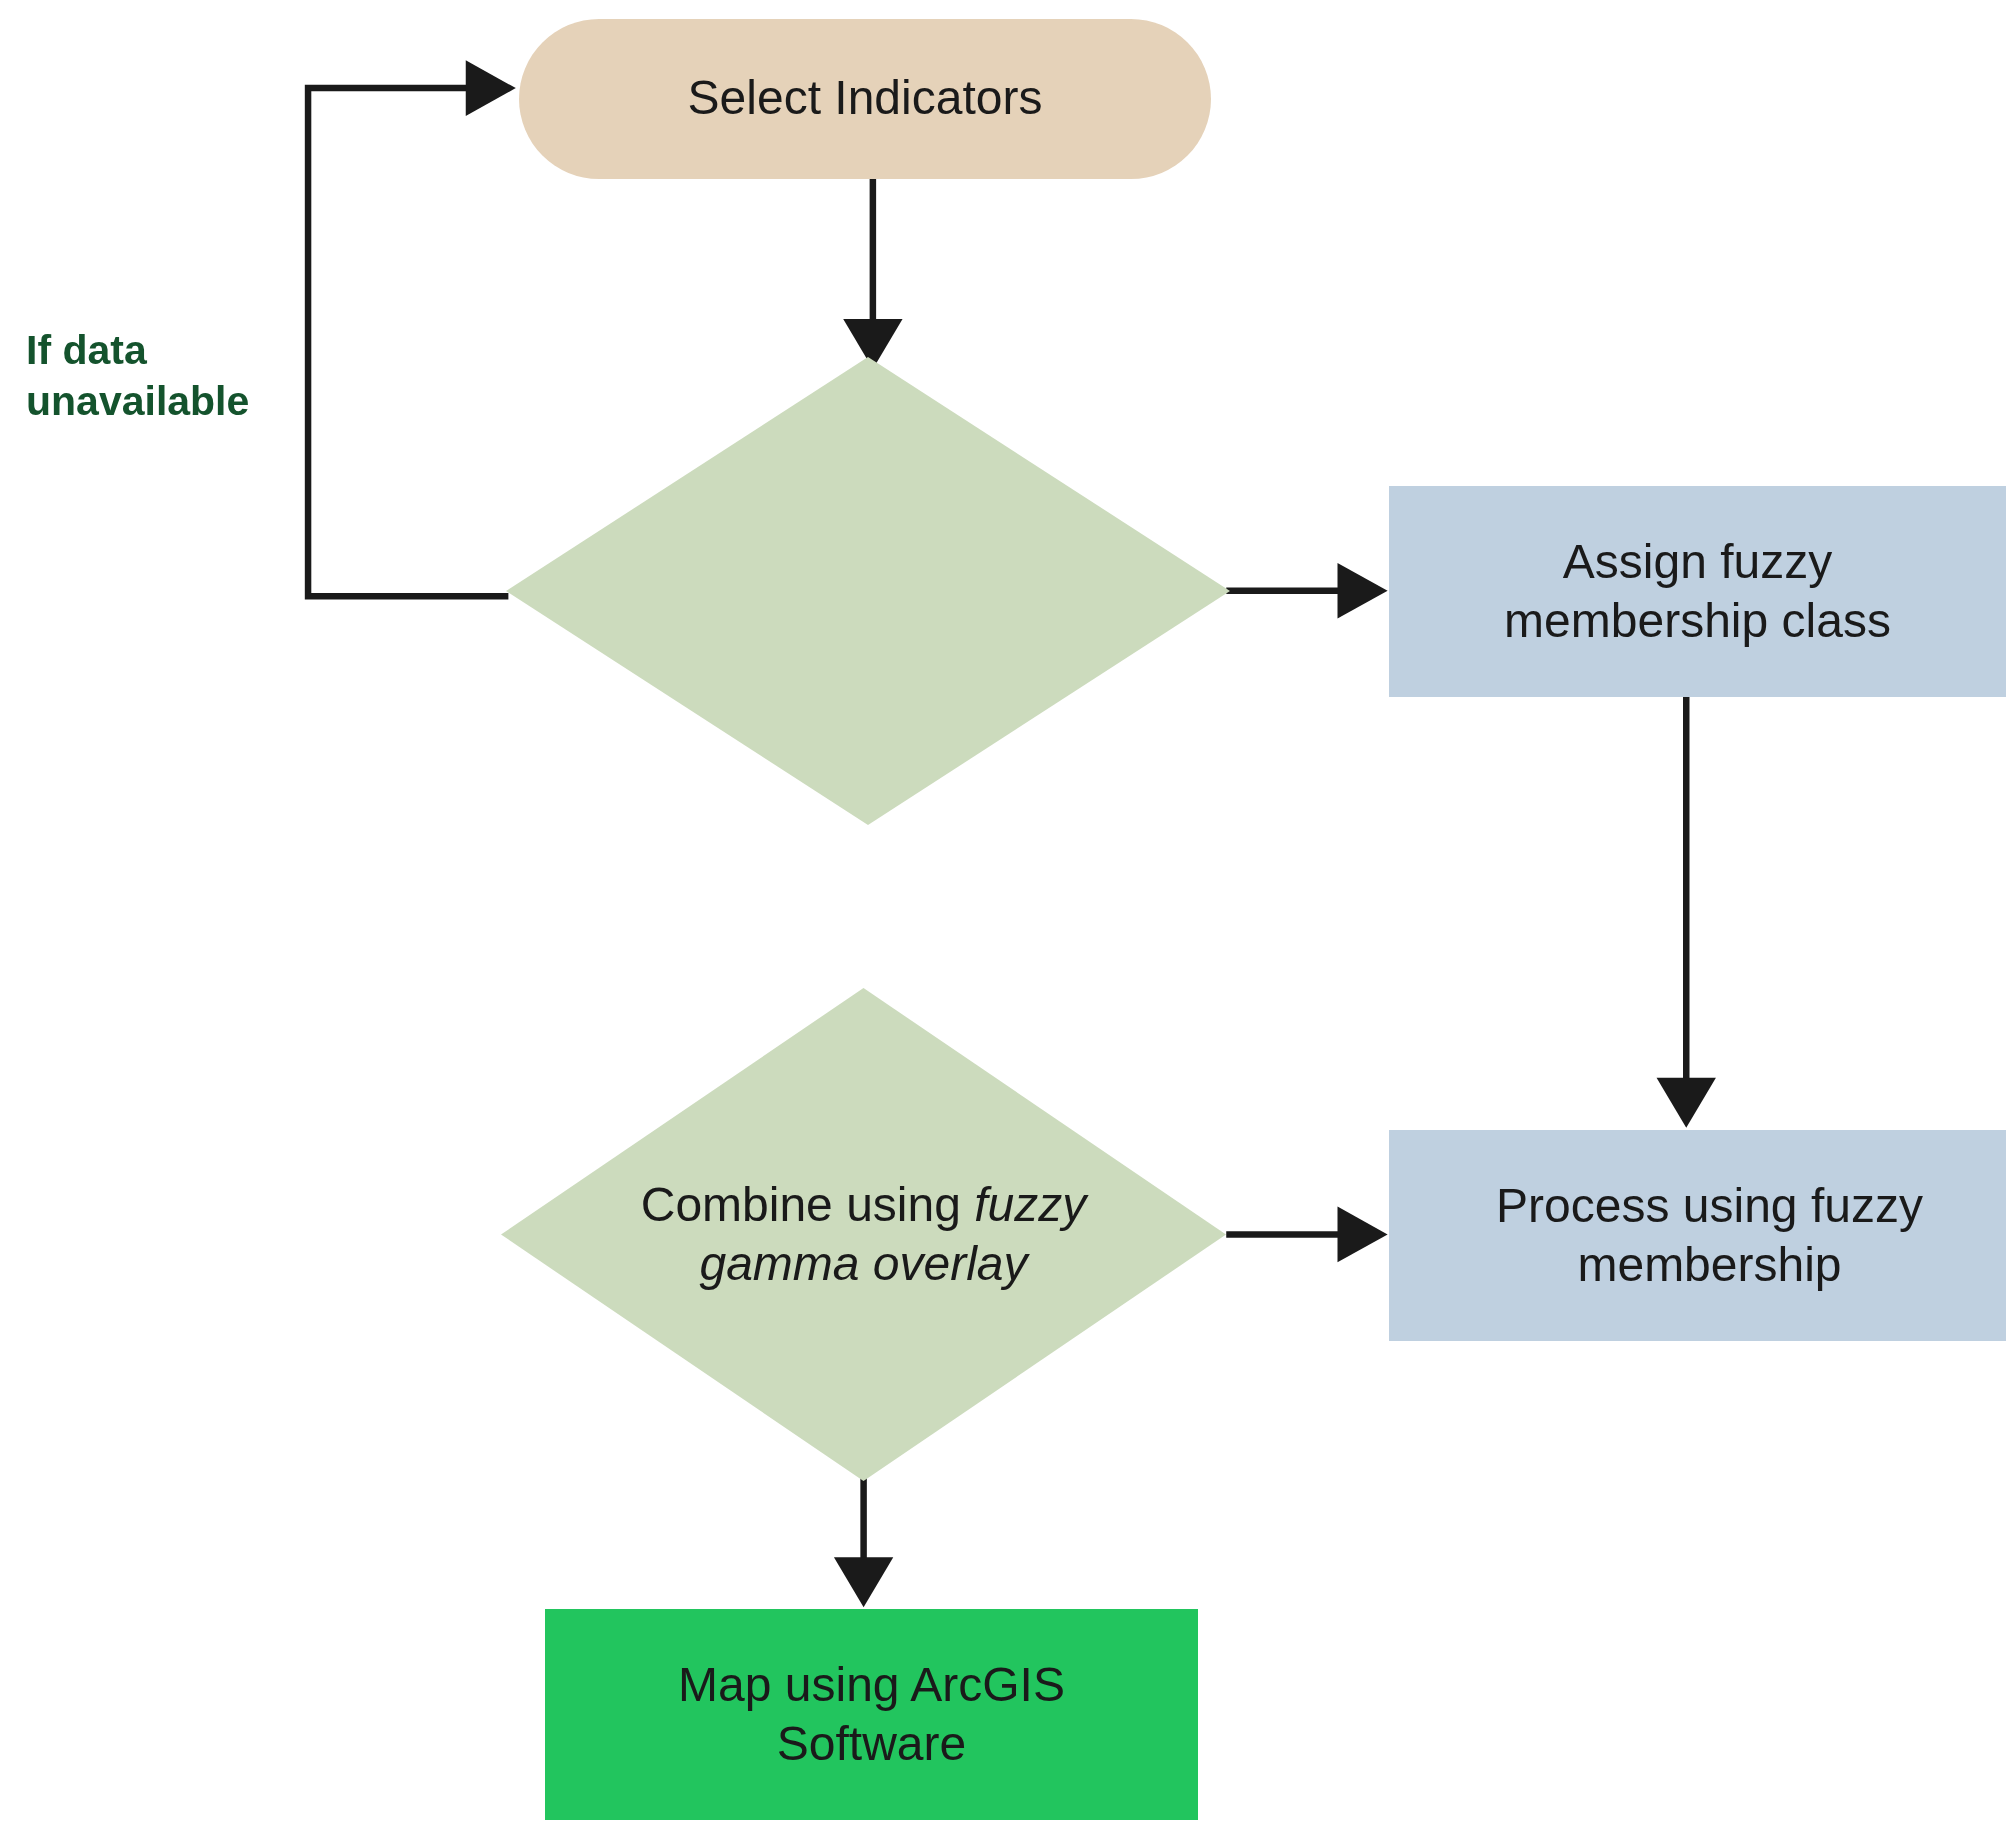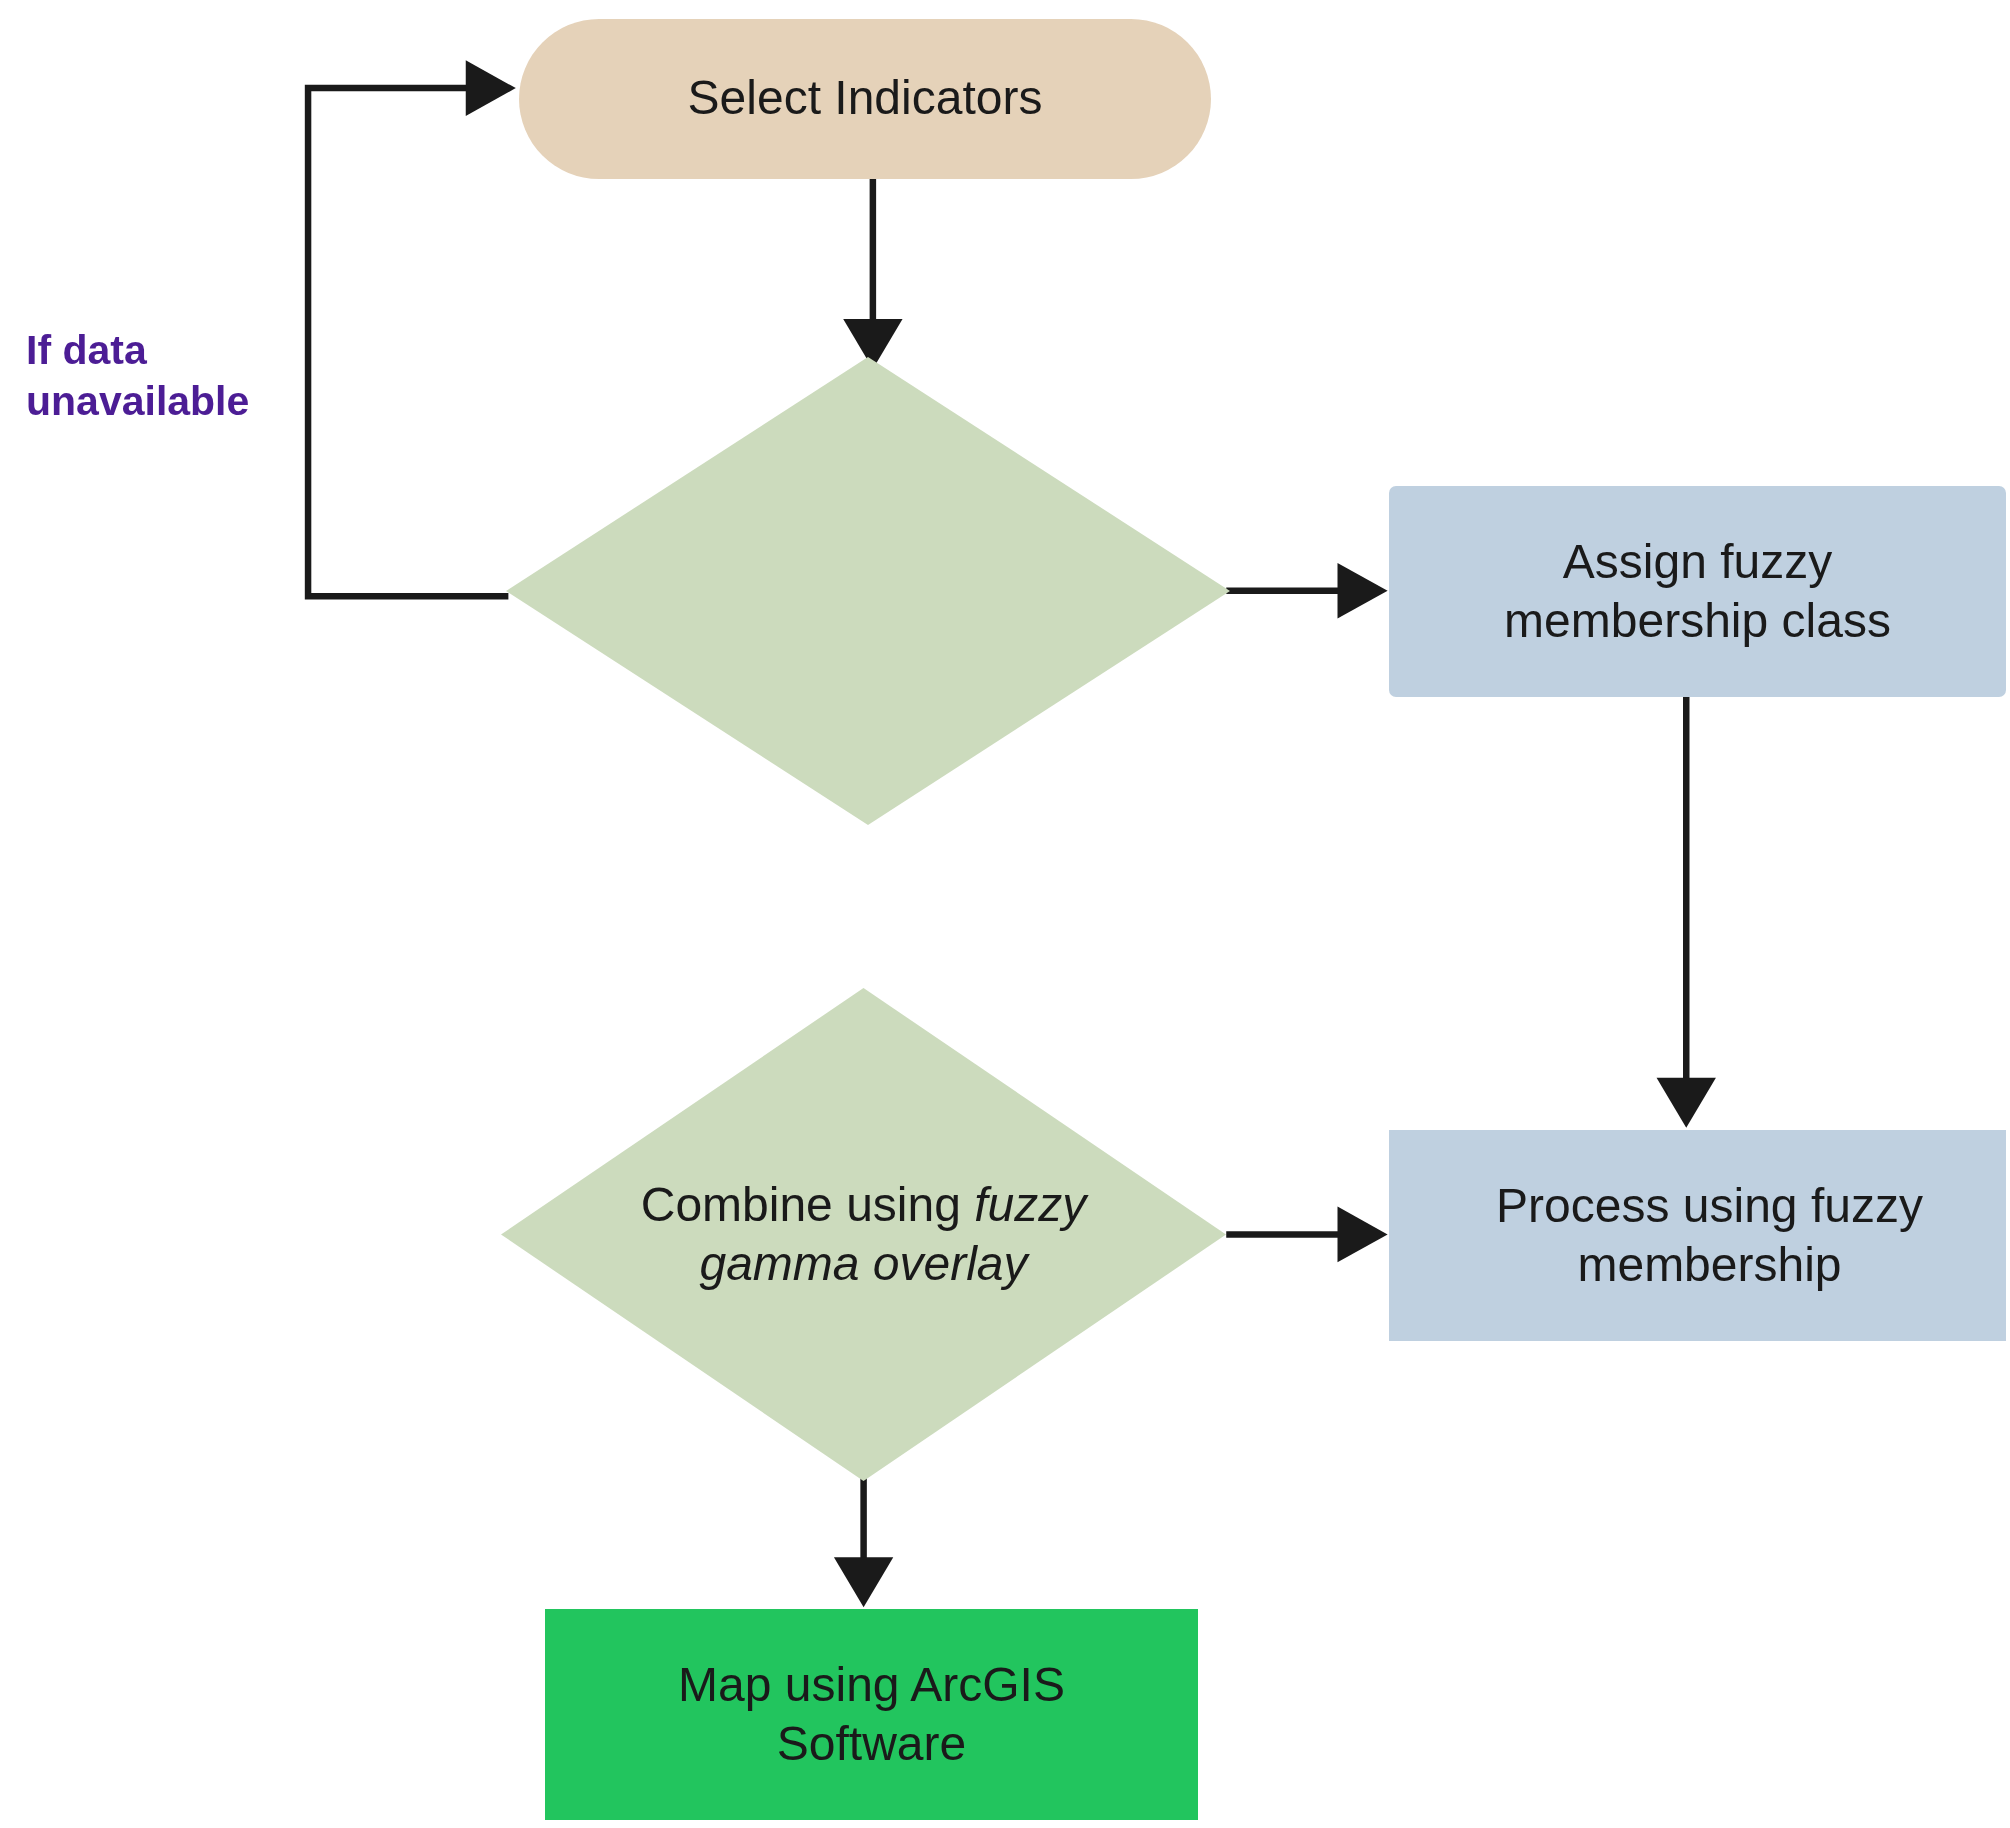--- a/index.html
+++ b/index.html
@@ -5,24 +5,24 @@
   html,body{margin:0;padding:0;background:#ffffff;}
   body{font-family:"Liberation Sans", sans-serif;}
   #canvas{position:relative;width:2011px;height:1828px;background:#ffffff;overflow:hidden;}
   .node{position:absolute;display:flex;align-items:center;justify-content:center;text-align:center;color:#1a1a1a;box-sizing:border-box;}
   .node .label{line-height:1.22;white-space:pre-line;}
   #node-select-indicators{left:519px;top:18.6px;width:692px;height:160px;background:#e5d2b9;border-radius:80px;font-size:48px;text-align:right;}
   #node-acquire-data{left:506px;top:357px;width:724px;height:468px;font-size:48px;}
   #node-combine-overlay{left:501px;top:988px;width:725px;height:493px;font-size:48px;}
   .diamond-shape{position:absolute;left:0;top:0;width:100%;height:100%;background:#ccdbbd;clip-path:polygon(50% 0%,100% 50%,50% 100%,0% 50%);}
   .diamond-text{position:relative;z-index:2;width:66%;}
-  #node-assign-membership{left:1389px;top:486px;width:617px;height:211px;background:#bfd0e0;font-size:48px;border-radius:7px;}
+  #node-assign-membership{left:1389px;top:486px;width:617px;height:211px;background:#bfd0e0;font-size:48px;}
   #node-process-membership{left:1389px;top:1130px;width:617px;height:211px;background:#bfd0e0;font-size:48px;padding-left:24px;}
   #node-map-arcgis{left:545px;top:1609px;width:653px;height:211px;background:#22c55e;font-size:48px;}
-  .edge-label{position:absolute;font-weight:bold;font-size:41px;line-height:1.25;color:#4c1d95;white-space:pre-line;text-align:left;}
+  .edge-label{position:absolute;font-weight:bold;font-size:41px;line-height:1.25;color:#14532d;white-space:pre-line;text-align:left;}
   #label-if-data-unavailable{left:26px;top:325px;width:250px;}
   svg.edges{position:absolute;left:0;top:0;width:2011px;height:1828px;pointer-events:none;}
   .edge-line{stroke:#1a1a1a;stroke-width:7;fill:none;}
   .arrow-head{fill:#1a1a1a;}
 </style>
 </head>
 <body>
 
 <div id="canvas">
 

